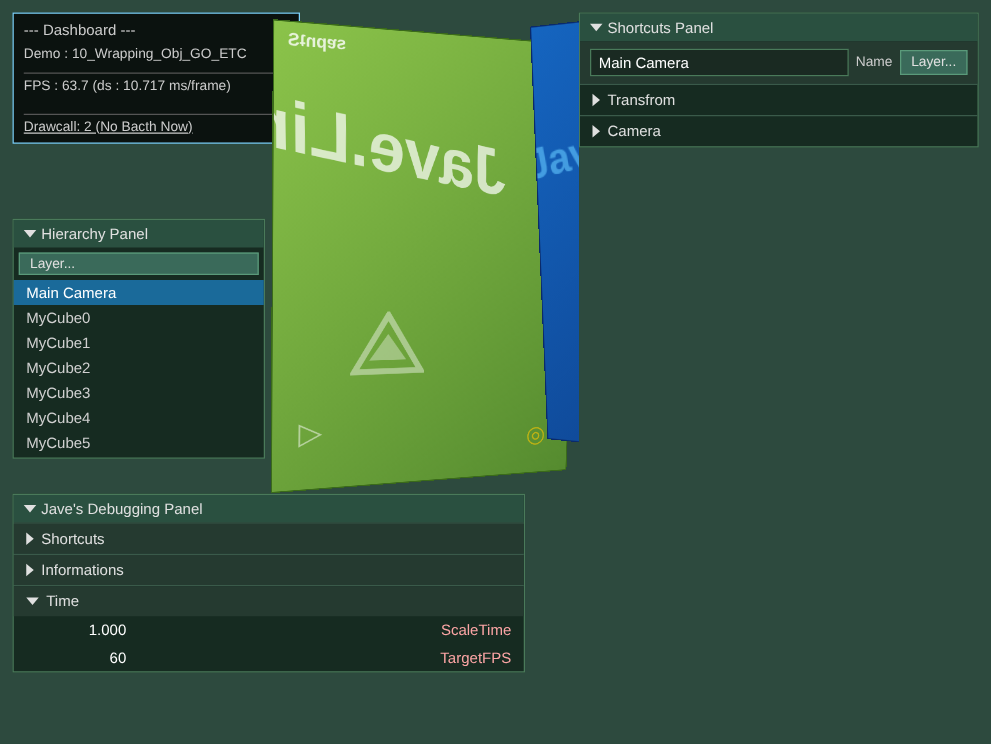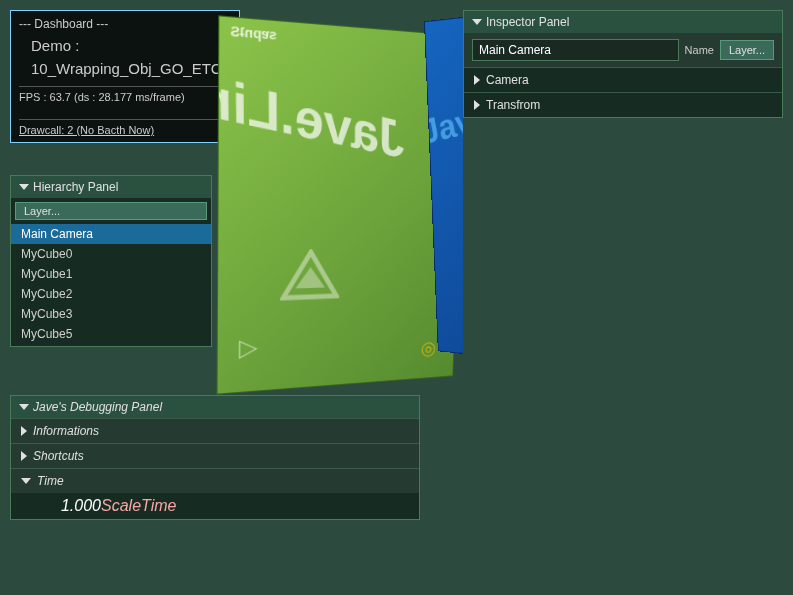--- a/index.html
+++ b/index.html
@@ -23,24 +23,23 @@
       background: rgba(0,0,0,0.75);
       border: 1px solid #7dd3fc;
       padding: 6px 8px;
     }
     .dashboard-title {
       font-size: 12px;
       color: #ccc;
       margin-bottom: 4px;
     }
     .dashboard-info {
-      font-size: 15px;
+      font-size: 11px;
       color: #ccc;
       line-height: 1.5;
-      margin-left: 12px;
     }
     .dashboard-fps {
       margin-top: 6px;
       border-top: 1px solid #555;
       padding-top: 4px;
       font-size: 11px;
       color: #ccc;
     }
     .dashboard-drawcall {
       margin-top: 16px;
@@ -112,38 +111,37 @@
     }
 
     
     .debug-panel {
       position: absolute;
       top: 395px;
       left: 10px;
       width: 410px;
       background: rgba(20,40,30,0.9);
       border: 1px solid #4a7a5a;
-      font-style: italic;
     }
     .debug-section {
       border-top: 1px solid #3a5a4a;
     }
     .debug-section-header {
       background: #253a30;
       padding: 5px 10px;
       display: flex;
       align-items: center;
       gap: 6px;
       cursor: pointer;
     }
     .debug-row {
       display: flex;
-      justify-content: flex-start;
+      justify-content: space-between;
       padding: 4px 10px;
-      font-size: 16px;
+      font-size: 12px;
     }
     .debug-value {
       color: #fff;
       text-align: right;
       min-width: 80px;
     }
     .debug-label {
       color: #fca5a5;
       text-align: right;
     }
@@ -270,21 +268,21 @@
     }
   </style>
 </head>
 <body>
 
 <div class="dashboard-panel">
   <div class="dashboard-title">--- Dashboard ---</div>
   <div class="dashboard-info">
     <div>Demo : 10_Wrapping_Obj_GO_ETC</div>
   </div>
-  <div class="dashboard-fps">FPS : 63.7 (ds : 28.177 ms/frame)</div>
+  <div class="dashboard-fps">FPS : 63.7 (ds : 10.717 ms/frame)</div>
   <div class="dashboard-drawcall">Drawcall: 2 (No Bacth Now)</div>
 </div>
 
 <div class="scene-area">
   <div class="cube-container">
 
     <div class="cube-face-green">
       <div style="position:absolute;top:5px;left:10px;font-size:13px;color:rgba(255,255,255,0.8);transform:scaleX(-1);font-weight:bold;">sɐpnʇS</div>
       <div class="cube-text-green">Jave.Lin</div>
 
@@ -310,68 +308,73 @@
     <span class="triangle-down"></span>
     <span>Hierarchy Panel</span>
   </div>
   <button class="layer-button">Layer...</button>
   <ul class="hierarchy-list">
   <li class="selected">Main Camera</li>
       <li>MyCube0</li>
       <li>MyCube1</li>
       <li>MyCube2</li>
       <li>MyCube3</li>
+      <li>MyCube4</li>
       <li>MyCube5</li>
     </ul>
 </div>
 
 <div class="debug-panel">
   <div class="panel-header">
     <span class="triangle-down"></span>
     <span>Jave's Debugging Panel</span>
   </div>
 
   <div class="debug-section">
     <div class="debug-section-header">
       <span class="triangle-right"></span>
-      <span>Informations</span>
+      <span>Shortcuts</span>
     </div>
   </div>
 
   <div class="debug-section">
     <div class="debug-section-header">
       <span class="triangle-right"></span>
-      <span>Shortcuts</span>
+      <span>Informations</span>
     </div>
   </div>
 
   <div class="debug-section">
     <div class="debug-section-header">
       <span class="triangle-down"></span>
       <span>Time</span>
     </div>
     <div class="debug-row">
       <span class="debug-value">1.000</span>
       <span class="debug-label">ScaleTime</span>
     </div>
+    <div class="debug-row">
+      <span class="debug-value">60</span>
+      <span class="debug-label">TargetFPS</span>
+    </div>
   </div>
 
 </div>
 
 <div class="inspector-panel">
   <div class="panel-header">
     <span class="triangle-down"></span>
-    <span>Inspector Panel</span>
+    <span>Shortcuts Panel</span>
   </div>
   <div class="inspector-name-row">
     <input class="inspector-name-input" value="Main Camera" type="text" style="">
     <span class="inspector-name-label">Name</span>
     <button class="inspector-layer-button">Layer...</button>
   </div>
   <div class="inspector-component">
     <span class="triangle-right"></span>
-    <span>Camera</span>
+    <span>Transfrom</span>
   </div>
   <div class="inspector-component">
     <span class="triangle-right"></span>
-    <span>Transfrom</span>
+    <span>Camera</span>
   </div>
 </div>
 
 </body></html>

